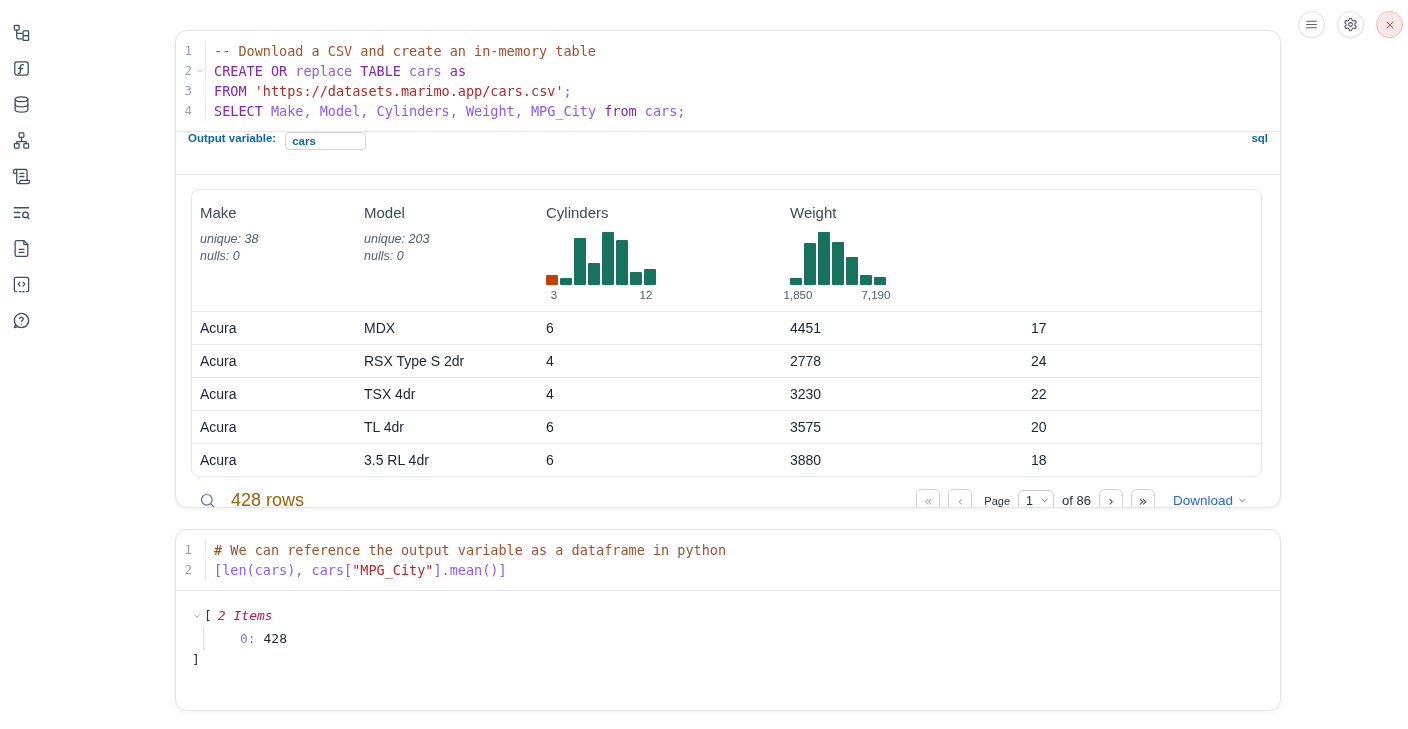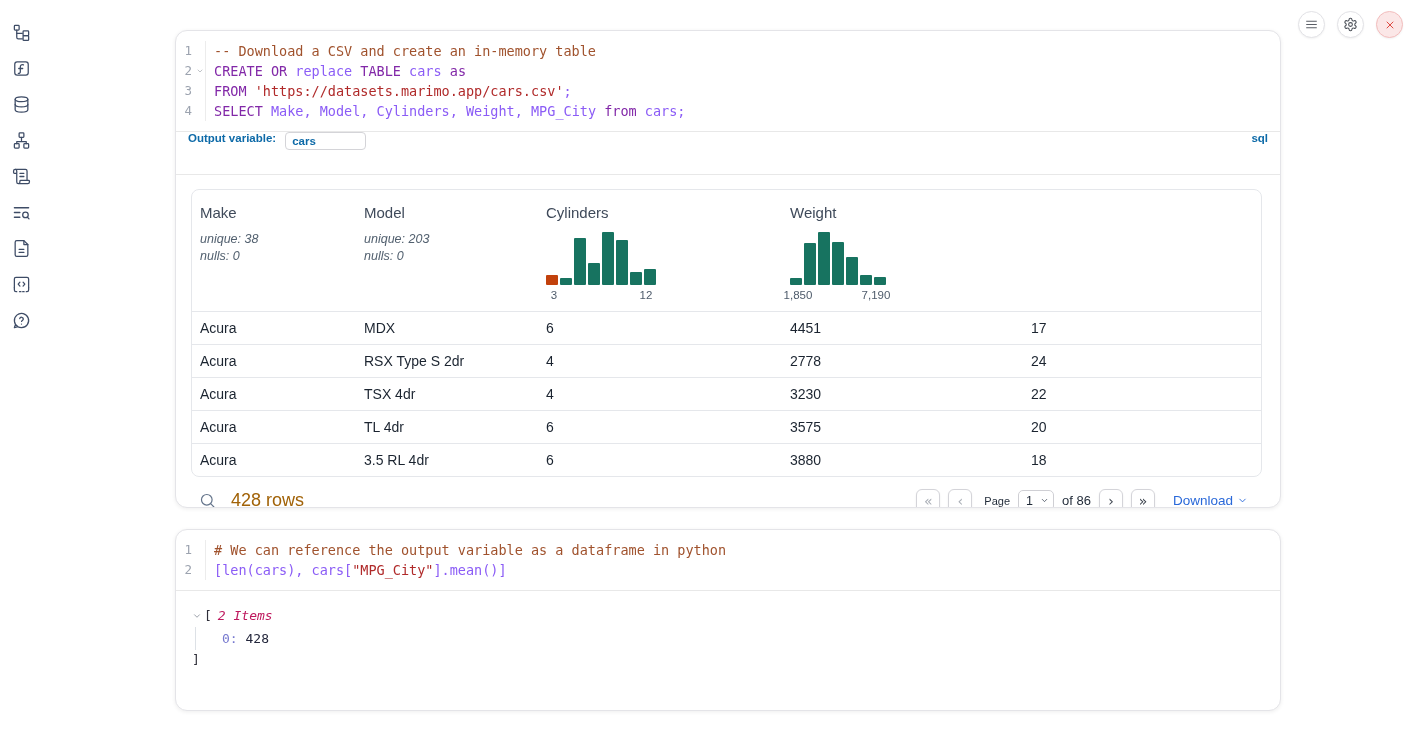--- a/index.html
+++ b/index.html
@@ -72,21 +72,21 @@
   .pg-select svg { stroke:#374151; fill:none; stroke-width:2; stroke-linecap:round; stroke-linejoin:round; }
   .pg-of { font-size:13px; color:#1f2937; }
   .download { margin-left:18px; margin-right:12px; display:flex; align-items:center; gap:4px; border:none; background:transparent; color:#2968d9; font-size:13.5px; font-weight:500; cursor:pointer; font-family:"Liberation Sans", sans-serif; }
   .download svg { stroke:#2968d9; fill:none; stroke-width:2; stroke-linecap:round; stroke-linejoin:round; }
 
   
   .py-output { border-top:1px solid #e8e8e8; padding:14px 16px 0 16px; font-family:"DejaVu Sans Mono", monospace; font-size:13px; color:#2f2f3a; }
   .tree-head { display:flex; align-items:center; line-height:22px; }
   .tree-head svg { stroke:#6b7280; fill:none; stroke-width:1.6; stroke-linecap:round; stroke-linejoin:round; margin-right:2px; cursor:pointer; }
   .tree-items-label { color:#be185d; font-style:italic; margin-left:6px; }
-  .tree-entries { margin-left:3px; border-left:1px solid #dde1e6; padding-left:26px; }
+  .tree-entries { margin-left:11px; border-left:1px solid #dde1e6; padding-left:36px; }
   .tree-entry { line-height:23px; }
   .tree-key { color:#7678cf; }
   .tree-val { color:#23263b; }
   .tree-close { line-height:20px; }
 </style>
 </head>
 <body>
 
 <div class="page">
 

